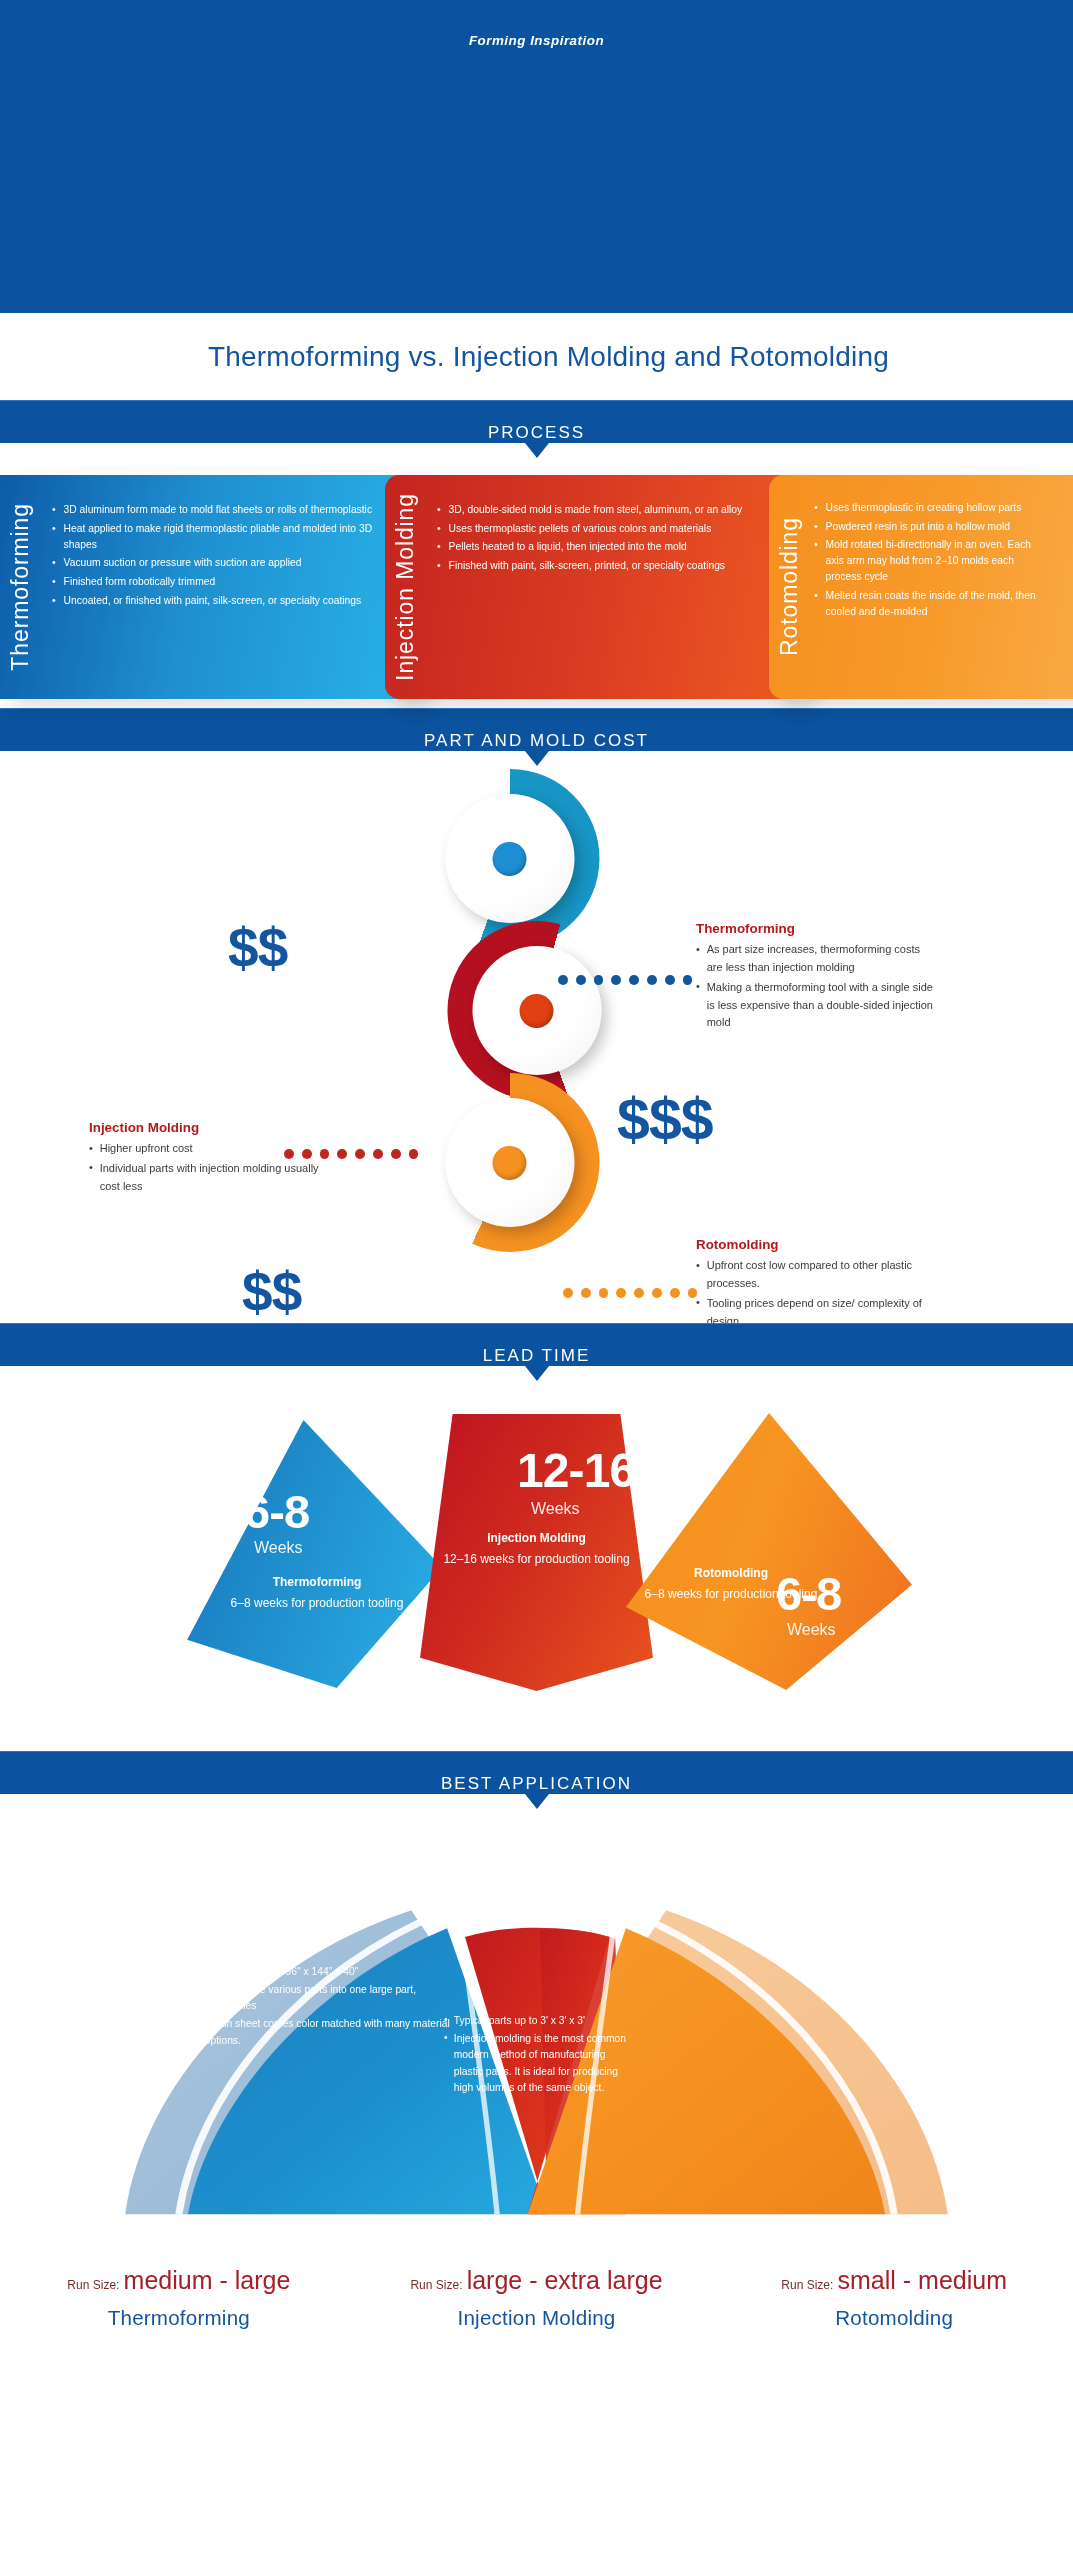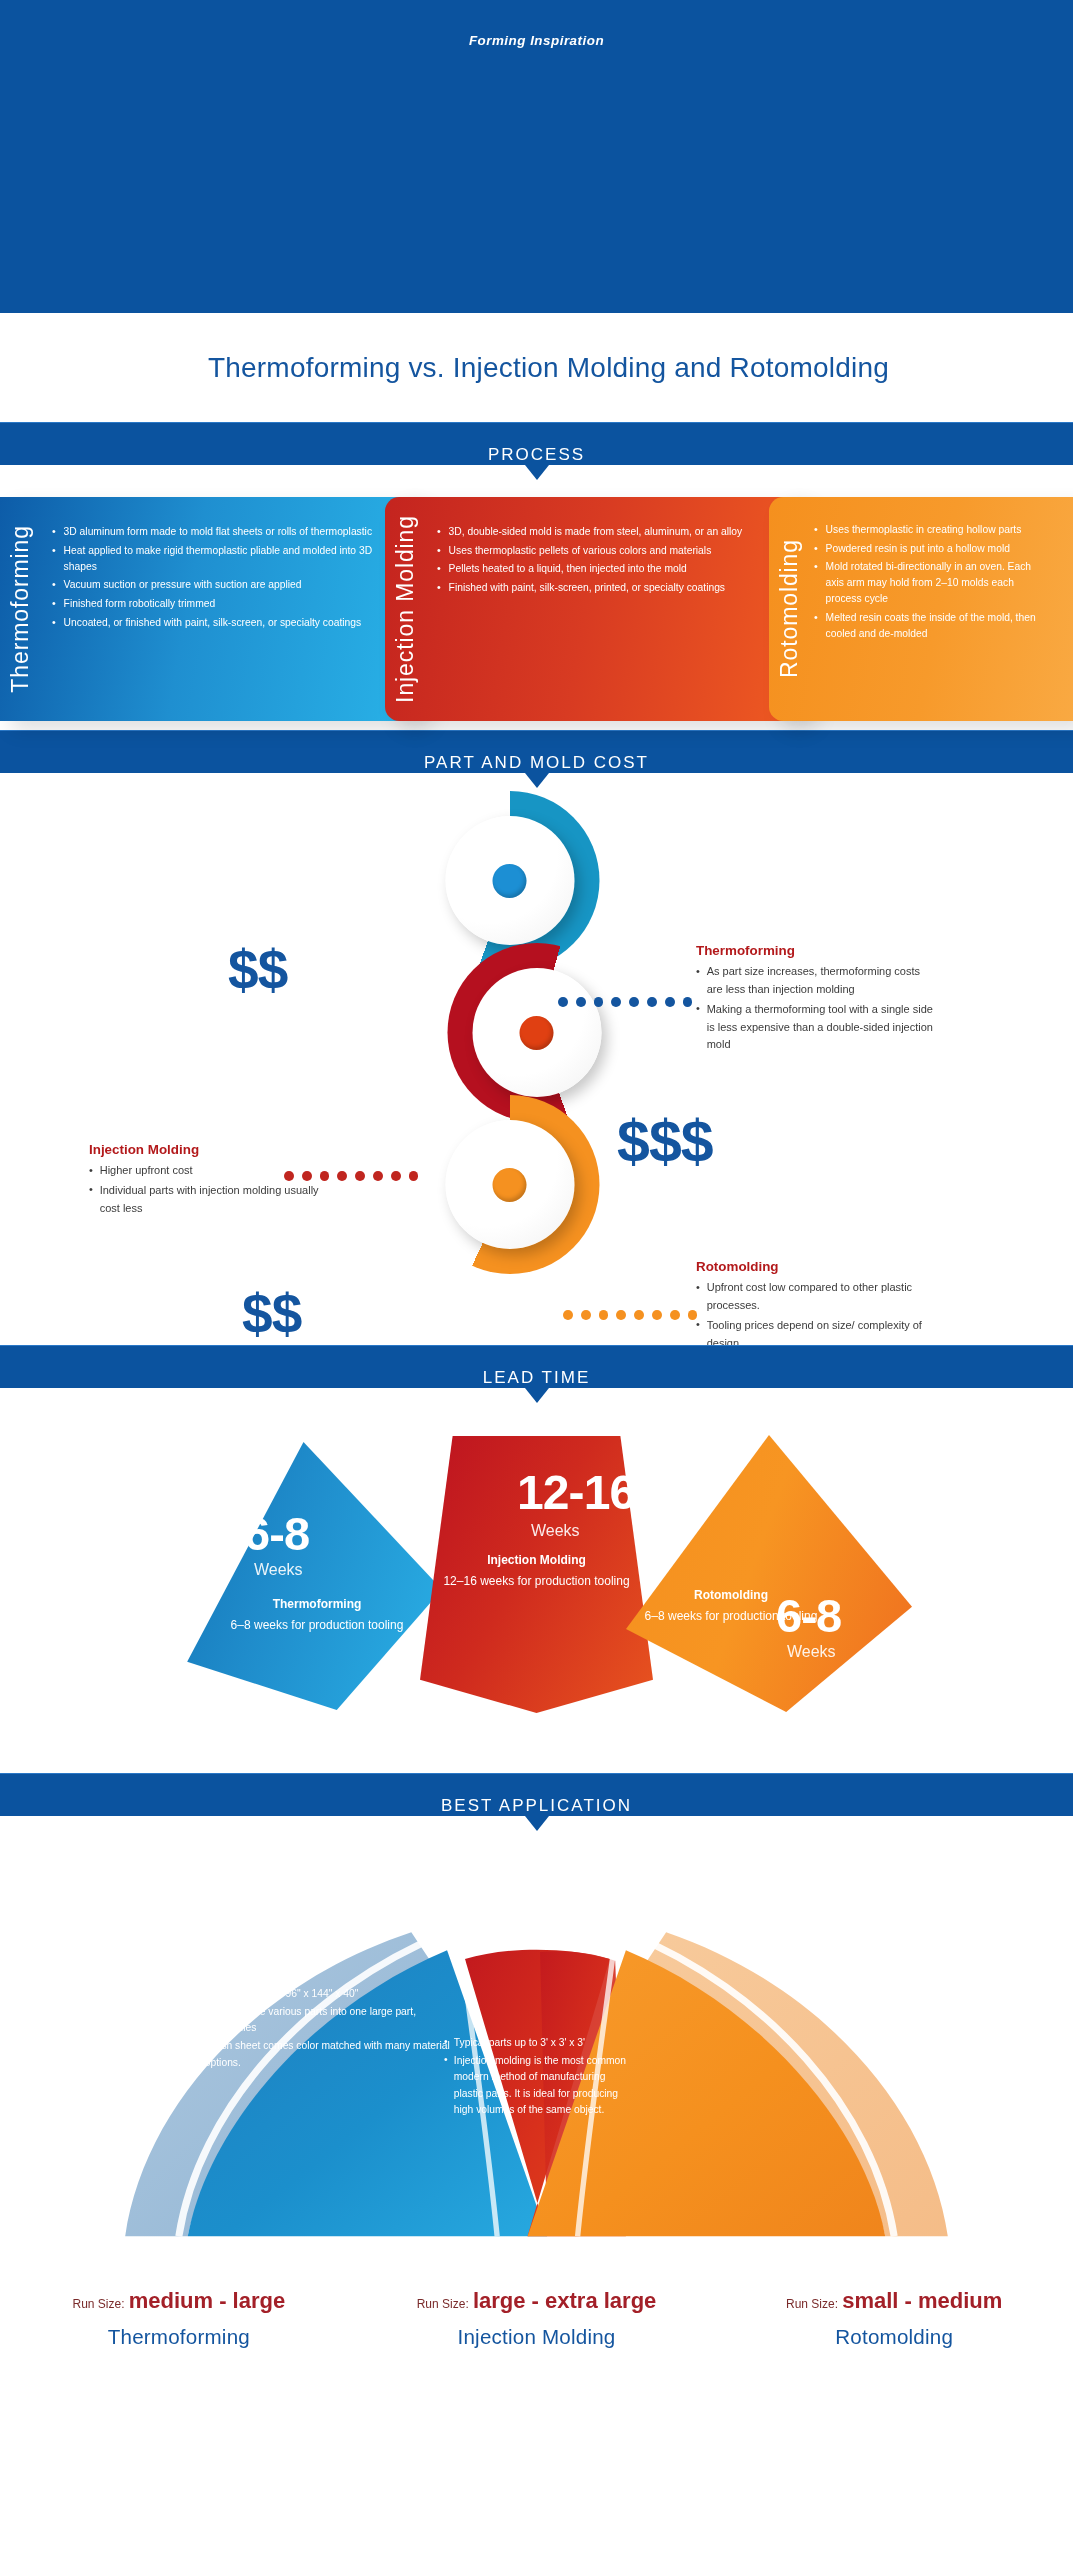--- a/index.html
+++ b/index.html
@@ -36,21 +36,21 @@
     transform: scaleY(1.25); transform-origin: left top;
   }
   .logo-tagline {
     margin-top: -16px;
     font-size: 13.4px; font-weight: 700; font-style: italic;
     color: #ffffff; letter-spacing: 0.5px;
   }
 
   
   .main-title {
-    width: 1073px; height: 109px;
+    width: 1073px; height: 87px;
     display: flex; align-items: center; justify-content: center;
     background: #ffffff;
     padding-left: 24px;
   }
   .main-title span {
     font-size: 28px; color: #14559f; font-weight: 400; letter-spacing: 0.2px;
   }
 
   
   .banner {
@@ -275,21 +275,21 @@
   .footer {
     position: relative; width: 1073px; height: 143px;
     display: flex; justify-content: center; gap: 0;
   }
   .foot-col {
     width: 358px; display: flex; flex-direction: column; align-items: center;
     padding-top: 34px;
   }
   .run-line { font-size: 15px; color: #9d2129; white-space: nowrap; }
   .run-line .lbl { font-size: 12px; color: #7a2b2b; }
-  .run-line .val { font-size: 22px; color: #a32028; font-weight: bold; }
+  .run-line .val { font-size: 25px; color: #a32028; }
   .foot-name {
     margin-top: 10.7px; font-size: 20.6px; color: #14559f; letter-spacing: 0.2px;
   }
 </style>
 </head>
 <body>
 
 <div class="header">
   <div class="logo-wrap">
     <div class="logo-tagline">Forming Inspiration</div>

